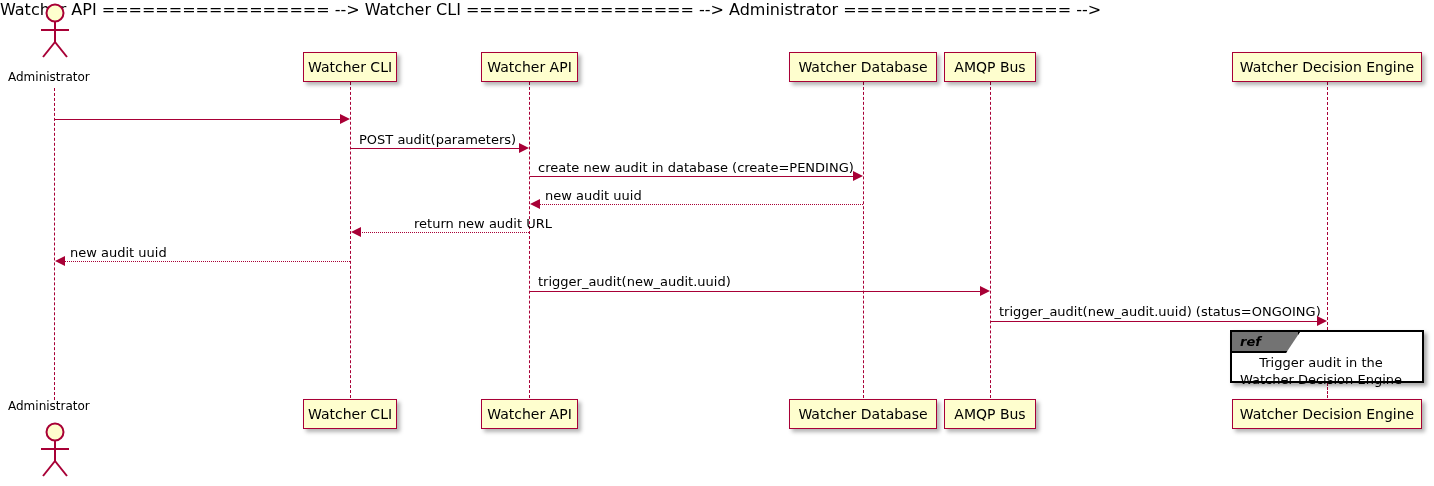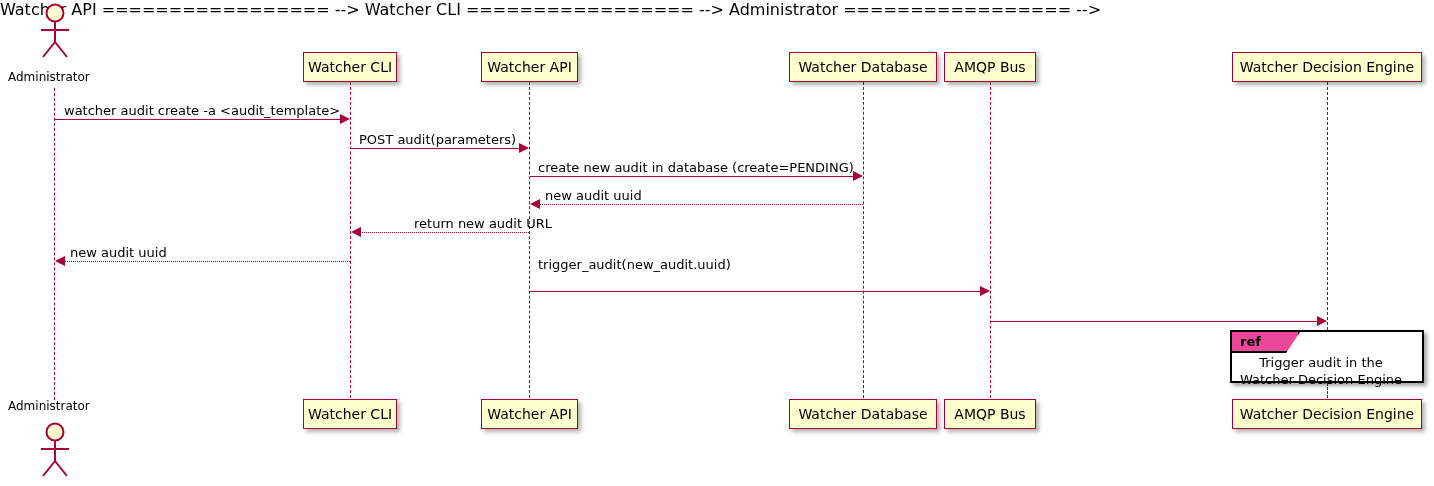--- a/index.html
+++ b/index.html
@@ -85,32 +85,33 @@
     box-sizing: border-box;
     background: #FFFFFF;
     border: 2px solid #000000;
     box-shadow: 3px 3px 4px rgba(0,0,0,0.35);
   }
   .ref-tab {
     position: absolute;
     left: 0;
     top: 0;
     height: 21px;
-    background: #ec4899;
+    background: #737373;
     border-right: 2px solid #000000;
     border-bottom: 2px solid #000000;
     font-size: 13px;
     font-weight: bold;
     color: #000000;
     display: flex;
     align-items: center;
     padding-left: 8px;
     padding-right: 22px;
     clip-path: polygon(0 0, 100% 0, calc(100% - 14px) 100%, 0 100%);
     box-sizing: border-box;
+    font-style: italic;
   }
   .ref-body {
     position: absolute;
     left: 0;
     right: 12px;
     top: 22px;
     text-align: center;
     font-size: 13px;
     color: #000000;
     line-height: 17px;
@@ -153,21 +154,20 @@
     <span>Watcher Database</span>
   </div>
   <div class="participant" style="left:944px; top:52px; width:92px;">
     <span>AMQP Bus</span>
   </div>
   <div class="participant" style="left:1232px; top:52px; width:190px;">
     <span>Watcher Decision Engine</span>
   </div>
 
   
-  <div class="msg-label" style="left:64px; top:104px;">watcher audit create -a &lt;audit_template&gt;</div>
   <div class="msg-line" style="left:55px; top:119px; width:289px;"></div>
   <div class="arrowhead right" style="left:340px; top:114px;"></div>
 
   
   <div class="msg-label" style="left:359px; top:133px;text-align:center;">POST audit(parameters)</div>
   <div class="msg-line" style="left:351px; top:148px; width:172px;"></div>
   <div class="arrowhead right" style="left:519px; top:143px;"></div>
 
   
   <div class="msg-label" style="left:538px; top:161px;">create new audit in database (create=PENDING)</div>
@@ -183,25 +183,26 @@
   <div class="msg-label" style="left:366px; top:217px;margin-left:48px;">return new audit URL</div>
   <div class="msg-line dotted" style="left:360px; top:232px; width:169px;"></div>
   <div class="arrowhead left" style="left:351px; top:227px;"></div>
 
    Administrator ================= --&gt;
   <div class="msg-label" style="left:70px; top:246px;">new audit uuid</div>
   <div class="msg-line dotted" style="left:64px; top:261px; width:286px;"></div>
   <div class="arrowhead left" style="left:55px; top:256px;"></div>
 
   
-  <div class="msg-label" style="left:538px; top:258px;text-align:center;">trigger_audit(new_audit.uuid)</div>
+  <div class="msg-label" style="left:538px; top:275px;text-align:center;">trigger_audit(new_audit.uuid)</div>
   <div class="msg-line" style="left:530px; top:291px; width:454px;"></div>
   <div class="arrowhead right" style="left:980px; top:286px;"></div>
 
   
+  <div class="msg-label" style="left:999px; top:305px;">trigger_audit(new_audit.uuid) (status=ONGOING)</div>
   <div class="msg-line" style="left:991px; top:321px; width:330px;"></div>
   <div class="arrowhead right" style="left:1317px; top:316px;"></div>
 
   
   <div class="ref-box" style="left:1230px; top:330px; width:194px; height:53px;">
     <div class="ref-tab" style="width:68px;">
       <span>ref</span>
     </div>
     <div class="ref-body">
       <div>Trigger audit in the</div>

